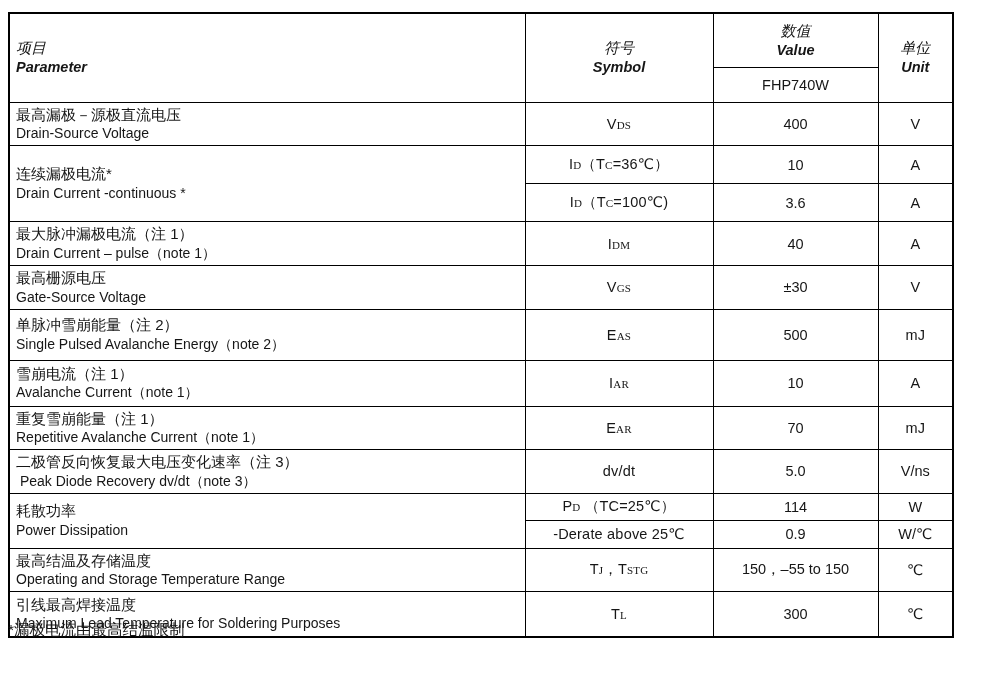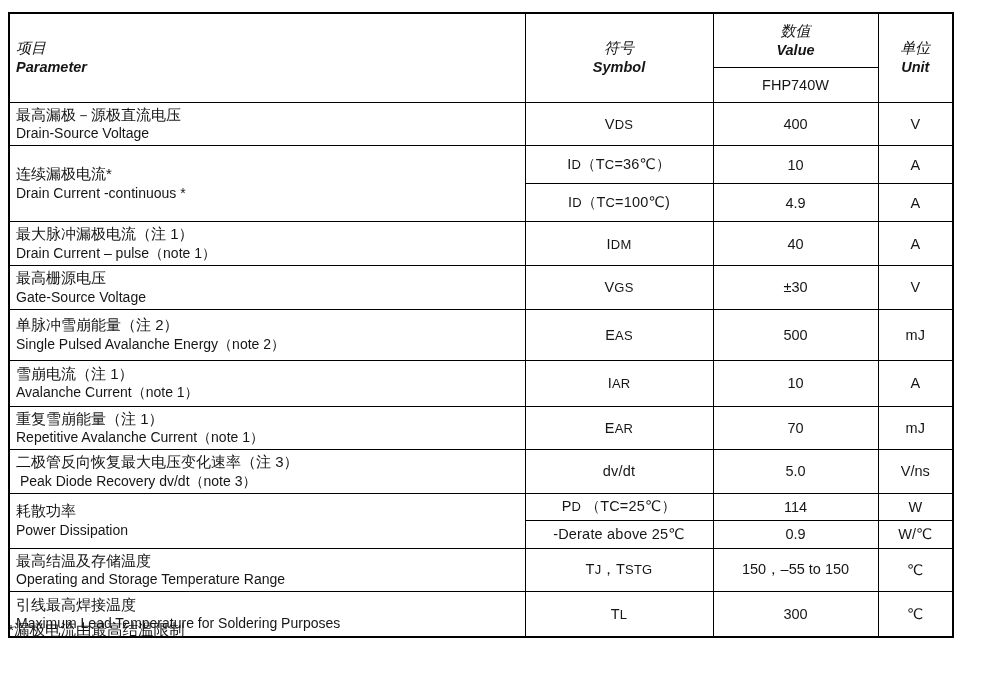--- a/index.html
+++ b/index.html
@@ -32,21 +32,21 @@
   thead tr.hdr-row-1 { height: 54px; }
   thead tr.hdr-row-2 { height: 35px; }
   th { font-weight: normal; text-align: center; font-style: italic; }
   th .zh { display: block; font-size: 15px; line-height: 20px; }
   th .en { display: block; font-size: 14.5px; line-height: 19px; font-weight: bold; }
   th.param-h { text-align: left; padding-left: 12px; }
   td.param { text-align: left; padding-left: 8px; padding-right: 6px; }
   td.param .zh { display: block; font-size: 15px; line-height: 19.5px; }
   td.param .en { display: block; font-size: 14px; line-height: 19px; white-space: pre-wrap; }
   td.symbol { text-align: center; font-size: 14.5px; letter-spacing: 0.2px; }
-  td.symbol .sub { font-size: 13px; }
+  td.symbol .sub { font-size: 11px; font-family: Liberation Serif, serif; }
   td.value { text-align: center; font-size: 14.5px; }
   td.unit { text-align: center; font-size: 14.5px; }
   .value-sub-cell { text-align: center; font-size: 14.5px; }
   .footnote-zh {
     position: absolute;
     left: 8px;
     top: 619px;
     font-size: 15.5px;
     line-height: 21px;
   }
@@ -107,21 +107,21 @@
           <td class="param" rowspan="2">
             <span class="zh">连续漏极电流*</span>
             <span class="en">Drain Current -continuous *</span>
           </td>
           <td class="symbol"><span>I</span><span class="sub">D</span><span>（T</span><span class="sub">C</span><span>=36℃）</span></td>
           <td class="value">10</td>
           <td class="unit">A</td>
         </tr>
         <tr style="height: 38px;">
           <td class="symbol"><span>I</span><span class="sub">D</span><span>（T</span><span class="sub">C</span><span>=100℃)</span></td>
-          <td class="value">4.9</td>
+          <td class="value">3.6</td>
           <td class="unit">A</td>
         </tr>
         <tr style="height: 44px;">
           <td class="param" rowspan="1">
             <span class="zh">最大脉冲漏极电流（注 1）</span>
             <span class="en">Drain Current – pulse（note 1）</span>
           </td>
           <td class="symbol"><span>I</span><span class="sub">DM</span></td>
           <td class="value">40</td>
           <td class="unit">A</td>

